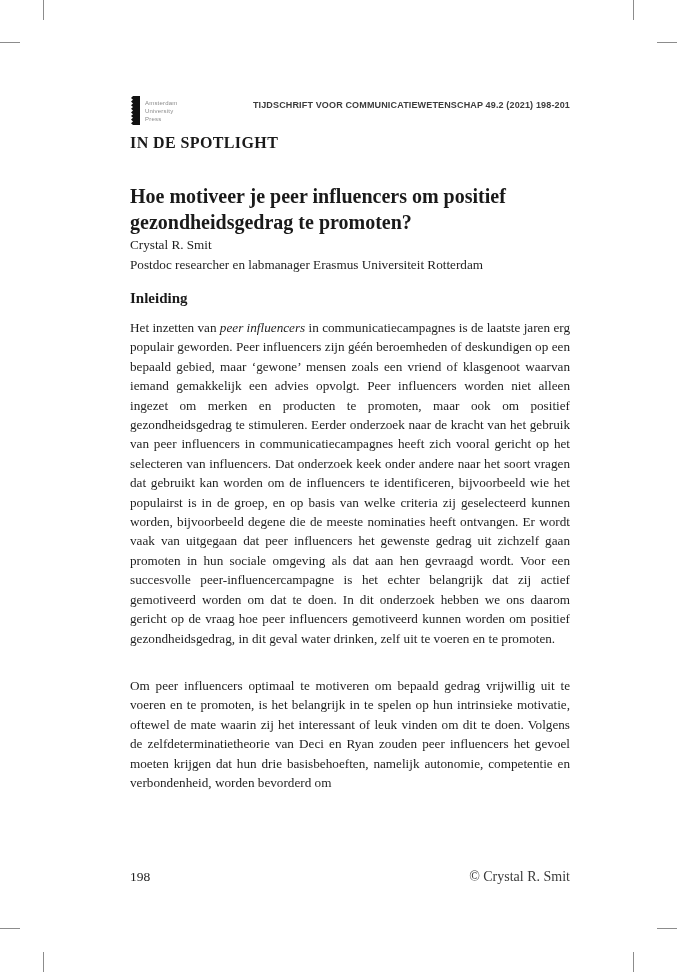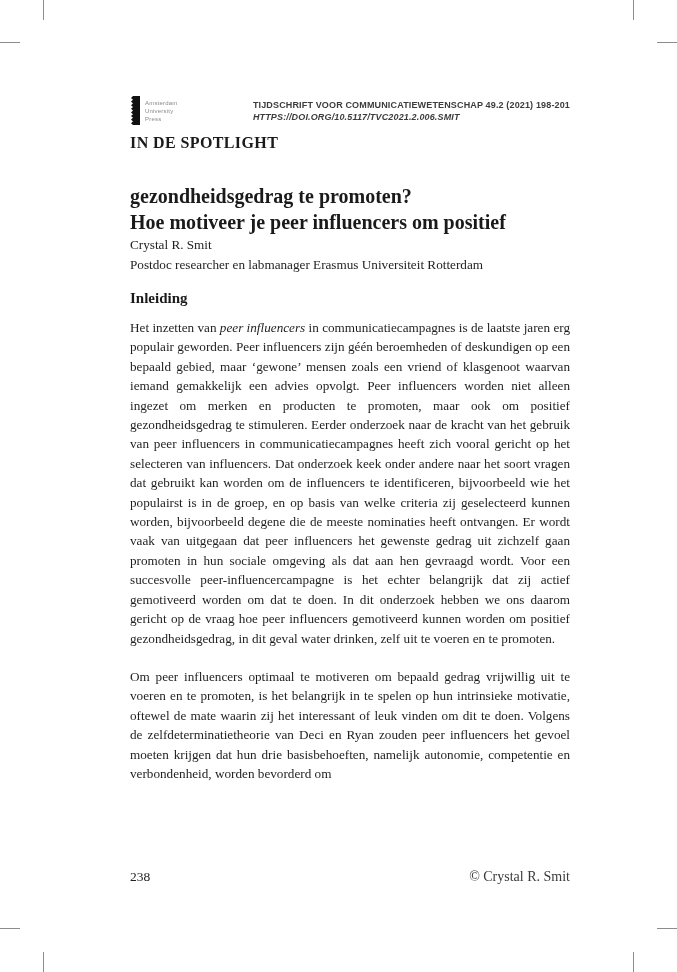--- a/index.html
+++ b/index.html
@@ -81,21 +81,21 @@
   }
 
   
   .body-para {
     margin: 11px 0 0 0;
     font-size: 13.2px;
     line-height: 19.4px;
     text-align: justify;
     color: #1e1e1e;
   }
-  .body-para + .body-para { margin-top: 19px; }
+  .body-para + .body-para { margin-top: 28px; }
 
   
   .page-footer {
     position: absolute;
     left: 130px; top: 869px;
     width: 440px;
     display: flex;
     justify-content: space-between;
     align-items: baseline;
   }
@@ -127,39 +127,38 @@
         </svg>
       </span>
       <span class="logo-text">
         <span>Amsterdam</span><br>
         <span>University</span><br>
         <span>Press</span>
       </span>
     </div>
     <div class="journal-info">
       <div>TIJDSCHRIFT VOOR COMMUNICATIEWETENSCHAP 49.2 (2021) 198-201</div>
-      <div class="doi">HTTPS://DOI.ORG/10.5117/TVC2021.2.006.SMIT</div>
     </div>
   </div>
 
   <div class="section-label">IN DE SPOTLIGHT</div>
 
   <h1 class="article-title" style="margin-bottom:0;">
+    <span>Hoe motiveer je peer influencers om positief</span>
     <span>gezondheidsgedrag te promoten?</span>
-    <span>Hoe motiveer je peer influencers om positief</span>
   </h1>
 
   <div class="author-block">
     <div>Crystal R. Smit</div>
     <div class="author-affiliation">Postdoc researcher en labmanager Erasmus Universiteit Rotterdam</div>
   </div>
 
   <div class="section-heading">Inleiding</div>
 
   <p class="body-para">Het inzetten van <i>peer influencers</i> in communicatiecampagnes is de laatste jaren erg populair geworden. Peer influencers zijn géén beroemheden of deskundigen op een bepaald gebied, maar ‘gewone’ mensen zoals een vriend of klasgenoot waarvan iemand gemakkelijk een advies opvolgt. Peer influencers worden niet alleen ingezet om merken en producten te promoten, maar ook om positief gezondheidsgedrag te stimuleren. Eerder onderzoek naar de kracht van het gebruik van peer influencers in communicatiecampagnes heeft zich vooral gericht op het selecteren van influencers. Dat onderzoek keek onder andere naar het soort vragen dat gebruikt kan worden om de influencers te identificeren, bijvoorbeeld wie het populairst is in de groep, en op basis van welke criteria zij geselecteerd kunnen worden, bijvoorbeeld degene die de meeste nominaties heeft ontvangen. Er wordt vaak van uitgegaan dat peer influencers het gewenste gedrag uit zichzelf gaan promoten in hun sociale omgeving als dat aan hen gevraagd wordt. Voor een succesvolle peer-influencercampagne is het echter belangrijk dat zij actief gemotiveerd worden om dat te doen. In dit onderzoek hebben we ons daarom gericht op de vraag hoe peer influencers gemotiveerd kunnen worden om positief gezondheidsgedrag, in dit geval water drinken, zelf uit te voeren en te promoten.</p>
   <p class="body-para">Om peer influencers optimaal te motiveren om bepaald gedrag vrijwillig uit te voeren en te promoten, is het belangrijk in te spelen op hun intrinsieke motivatie, oftewel de mate waarin zij het interessant of leuk vinden om dit te doen. Volgens de zelfdeterminatietheorie van Deci en Ryan zouden peer influencers het gevoel moeten krijgen dat hun drie basisbehoeften, namelijk autonomie, competentie en verbondenheid, worden bevorderd om</p>
 
 </div>
 
 <div class="page-footer">
-  <span class="page-number">238</span>
+  <span class="page-number">198</span>
   <span class="copyright">© Crystal R. Smit</span>
 </div>
 
 </body></html>

